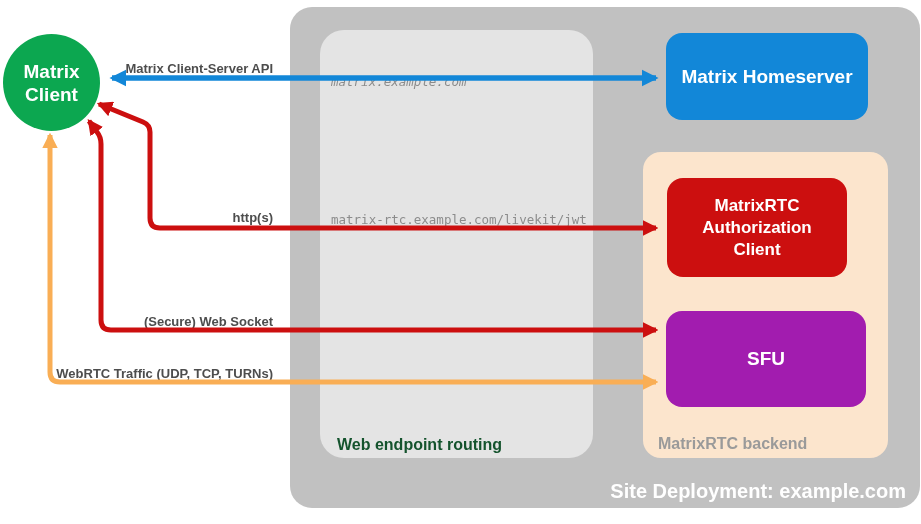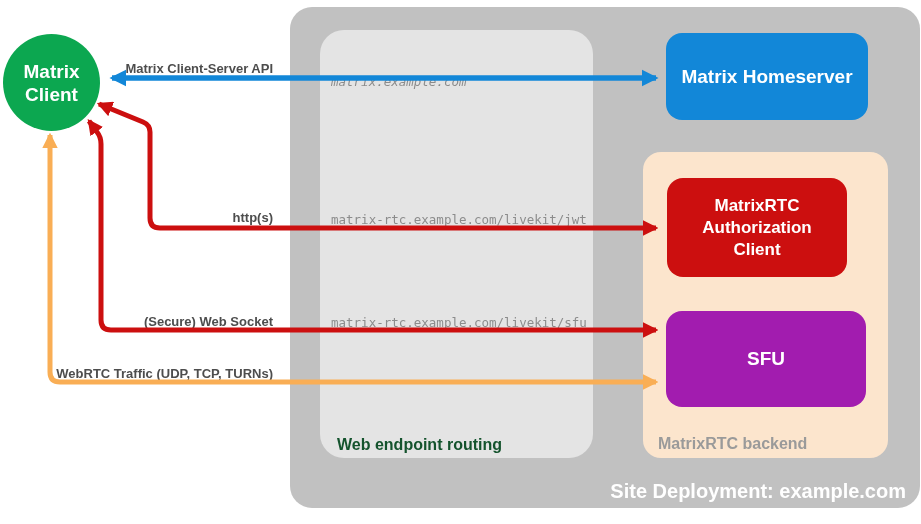--- a/index.html
+++ b/index.html
@@ -96,21 +96,20 @@
   <div class="section-label backend-label">MatrixRTC backend</div>
   <div class="section-label site-label">Site Deployment: example.com</div>
 
   <div class="conn-label lbl-api">Matrix Client-Server API</div>
   <div class="conn-label lbl-http">http(s)</div>
   <div class="conn-label lbl-ws">(Secure) Web Socket</div>
   <div class="conn-label lbl-webrtc">WebRTC Traffic (UDP, TCP, TURNs)</div>
 
   <div class="endpoint ep-hs">matrix.example.com</div>
   <div class="endpoint ep-jwt">matrix-rtc.example.com/livekit/jwt</div>
-  <div class="endpoint ep-sfu">matrix-rtc.example.com/livekit/sfu</div>
 
   <svg class="arrows" width="921" height="524" viewBox="0 0 921 524">
     <defs>
       <marker id="arr-blue" viewBox="0 0 10 10" refX="8.5" refY="5" markerWidth="3.1" markerHeight="3.1" orient="auto-start-reverse" markerUnits="strokeWidth">
         <path d="M0,0 L10,5 L0,10 z" fill="#1287d8"></path>
       </marker>
       <marker id="arr-red" viewBox="0 0 10 10" refX="8.5" refY="5" markerWidth="3.1" markerHeight="3.1" orient="auto-start-reverse" markerUnits="strokeWidth">
         <path d="M0,0 L10,5 L0,10 z" fill="#cc0f0f"></path>
       </marker>
       <marker id="arr-orange" viewBox="0 0 10 10" refX="8.5" refY="5" markerWidth="3.1" markerHeight="3.1" orient="auto-start-reverse" markerUnits="strokeWidth">

